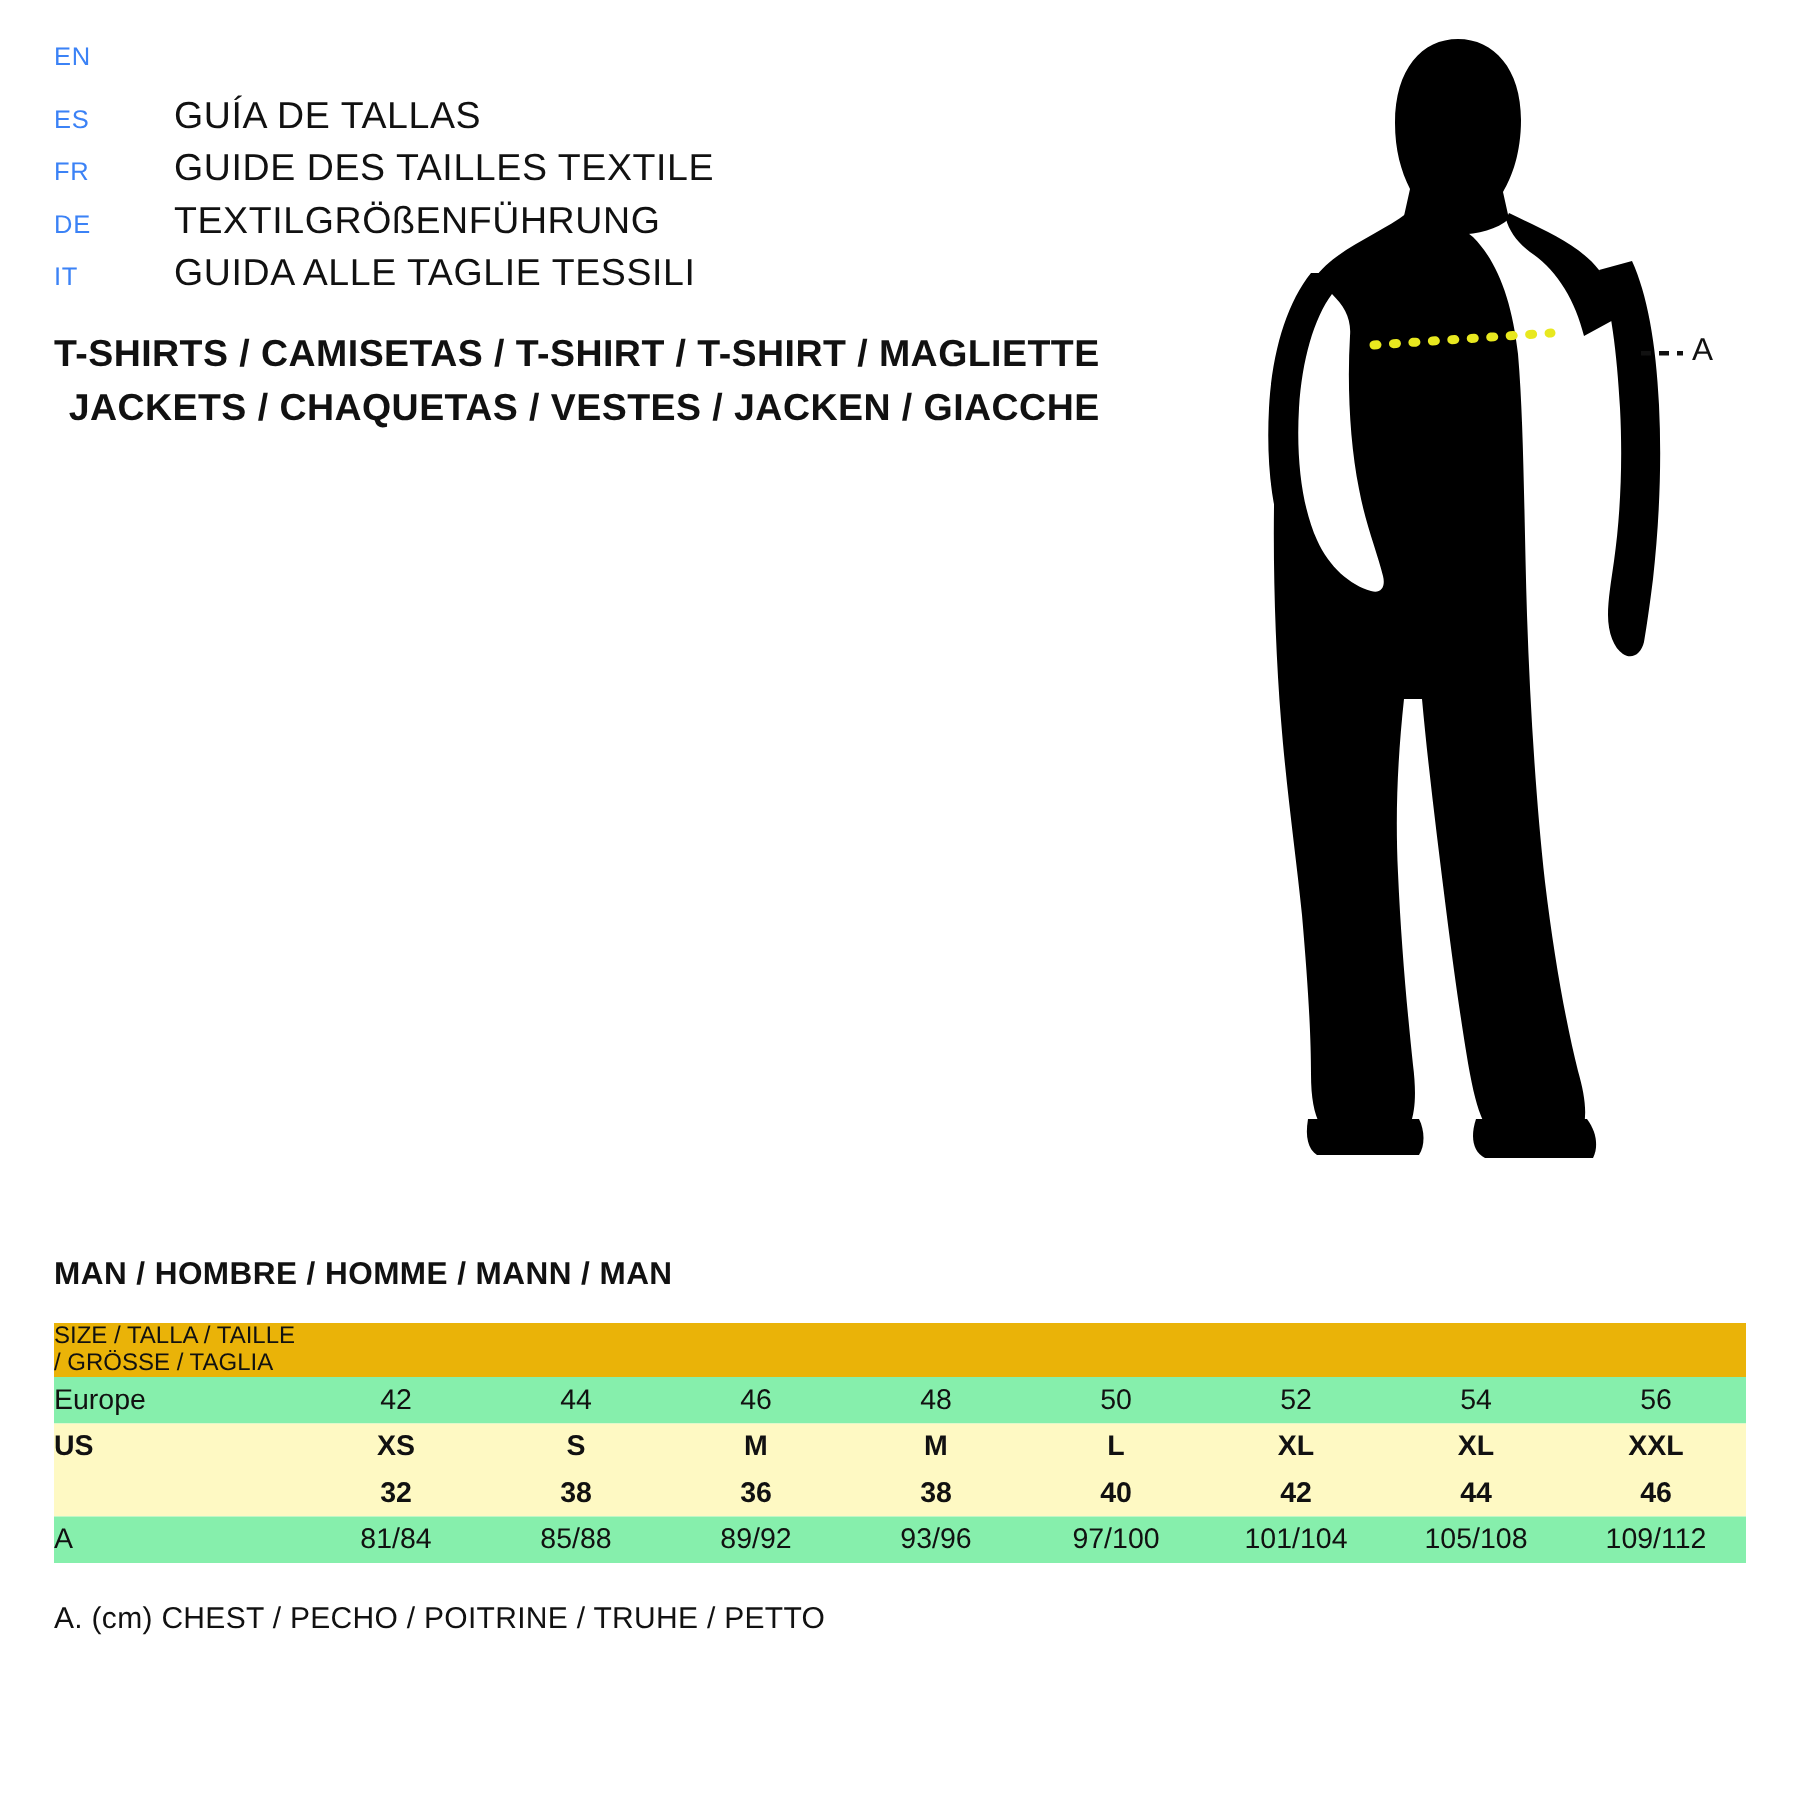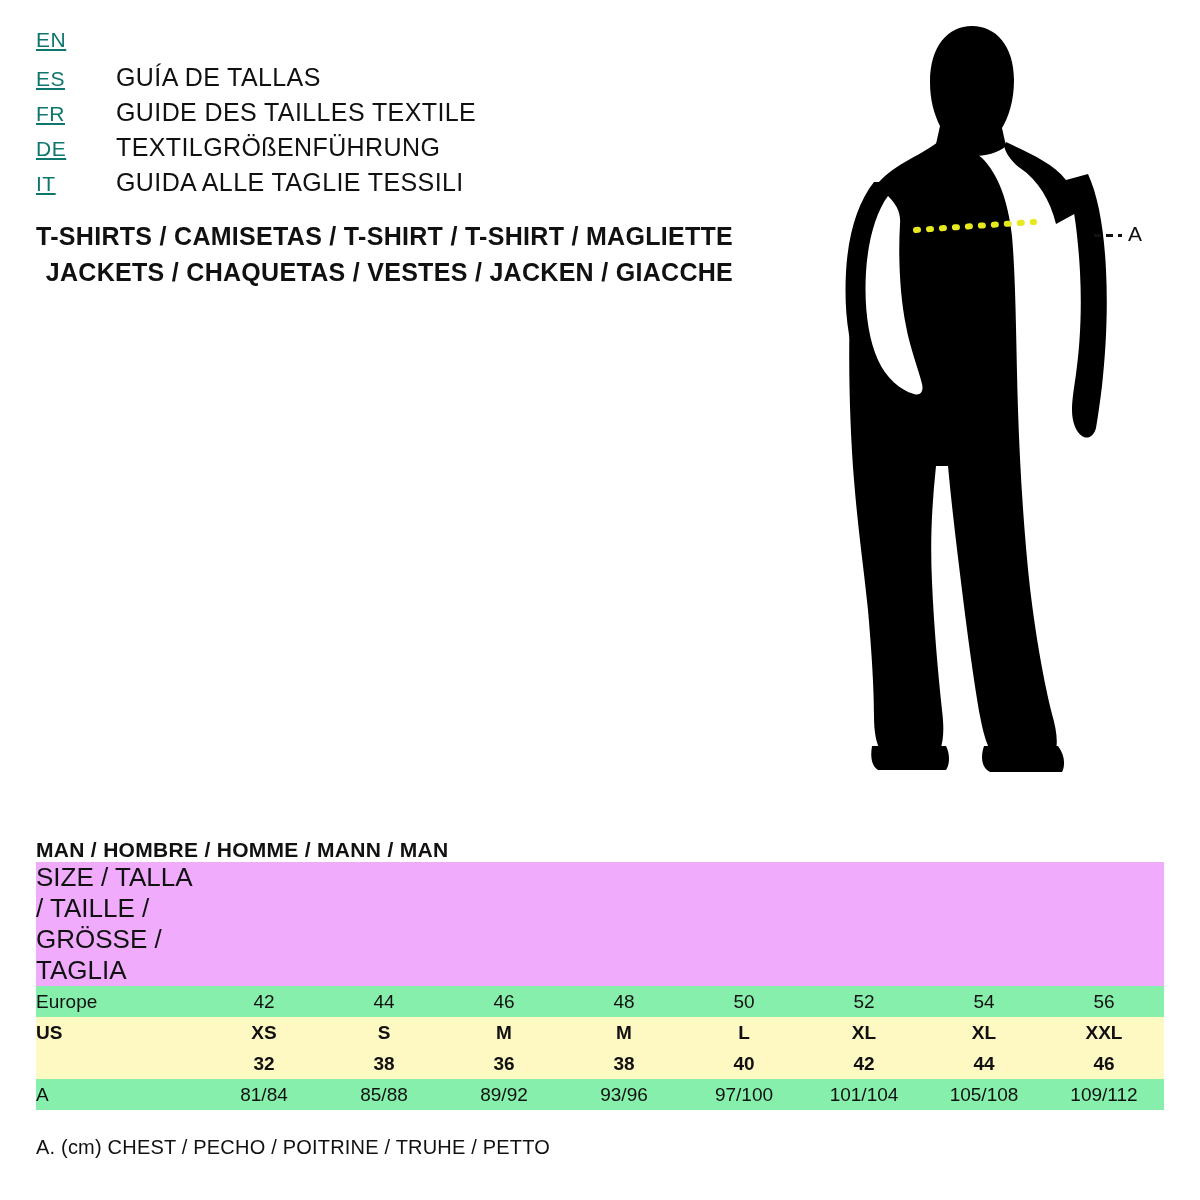--- a/index.html
+++ b/index.html
@@ -23,24 +23,23 @@
     top: 28px;
     width: 720px;
   }
   .lang-row {
     display: flex;
     align-items: baseline;
     height: 35px;
   }
   .lang-code {
     width: 80px;
-    font-size: 21px;
+    font-size: 17px;
     letter-spacing: 0.5px;
-    color: #0f766e;
-    text-decoration: underline;
+    color: #3b82f6;
   }
   .lang-text {
     font-size: 25px;
     letter-spacing: 0.4px;
     color: #111;
     white-space: nowrap;
   }
 
   
   .garment-block {
@@ -89,21 +88,21 @@
   .table-section {
     position: absolute;
     left: 36px;
     top: 838px;
     width: 1128px;
   }
   .table-caption {
     font-size: 21px;
     font-weight: bold;
     letter-spacing: 0.3px;
-    margin-bottom: 0;
+    margin-bottom: 20px;
     color: #111;
   }
   table.size-table {
     border-collapse: collapse;
     width: 1128px;
     table-layout: fixed;
   }
   table.size-table td {
     font-size: 19px;
     height: 31px;
@@ -112,22 +111,22 @@
   }
   td.row-head {
     text-align: left;
     padding-left: 9px;
     width: 168px;
   }
   td.cell {
     text-align: center;
   }
   tr.head-row td {
-    background: #f0abfc;
-    font-size: 26px;
+    background: #eab308;
+    font-size: 16px;
     height: 32px;
   }
   tr.shade td {
     background: #fef9c3;
     font-weight: bold;
   }
   tr.plain td {
     background: #86efac;
   }
   .table-footnote {

